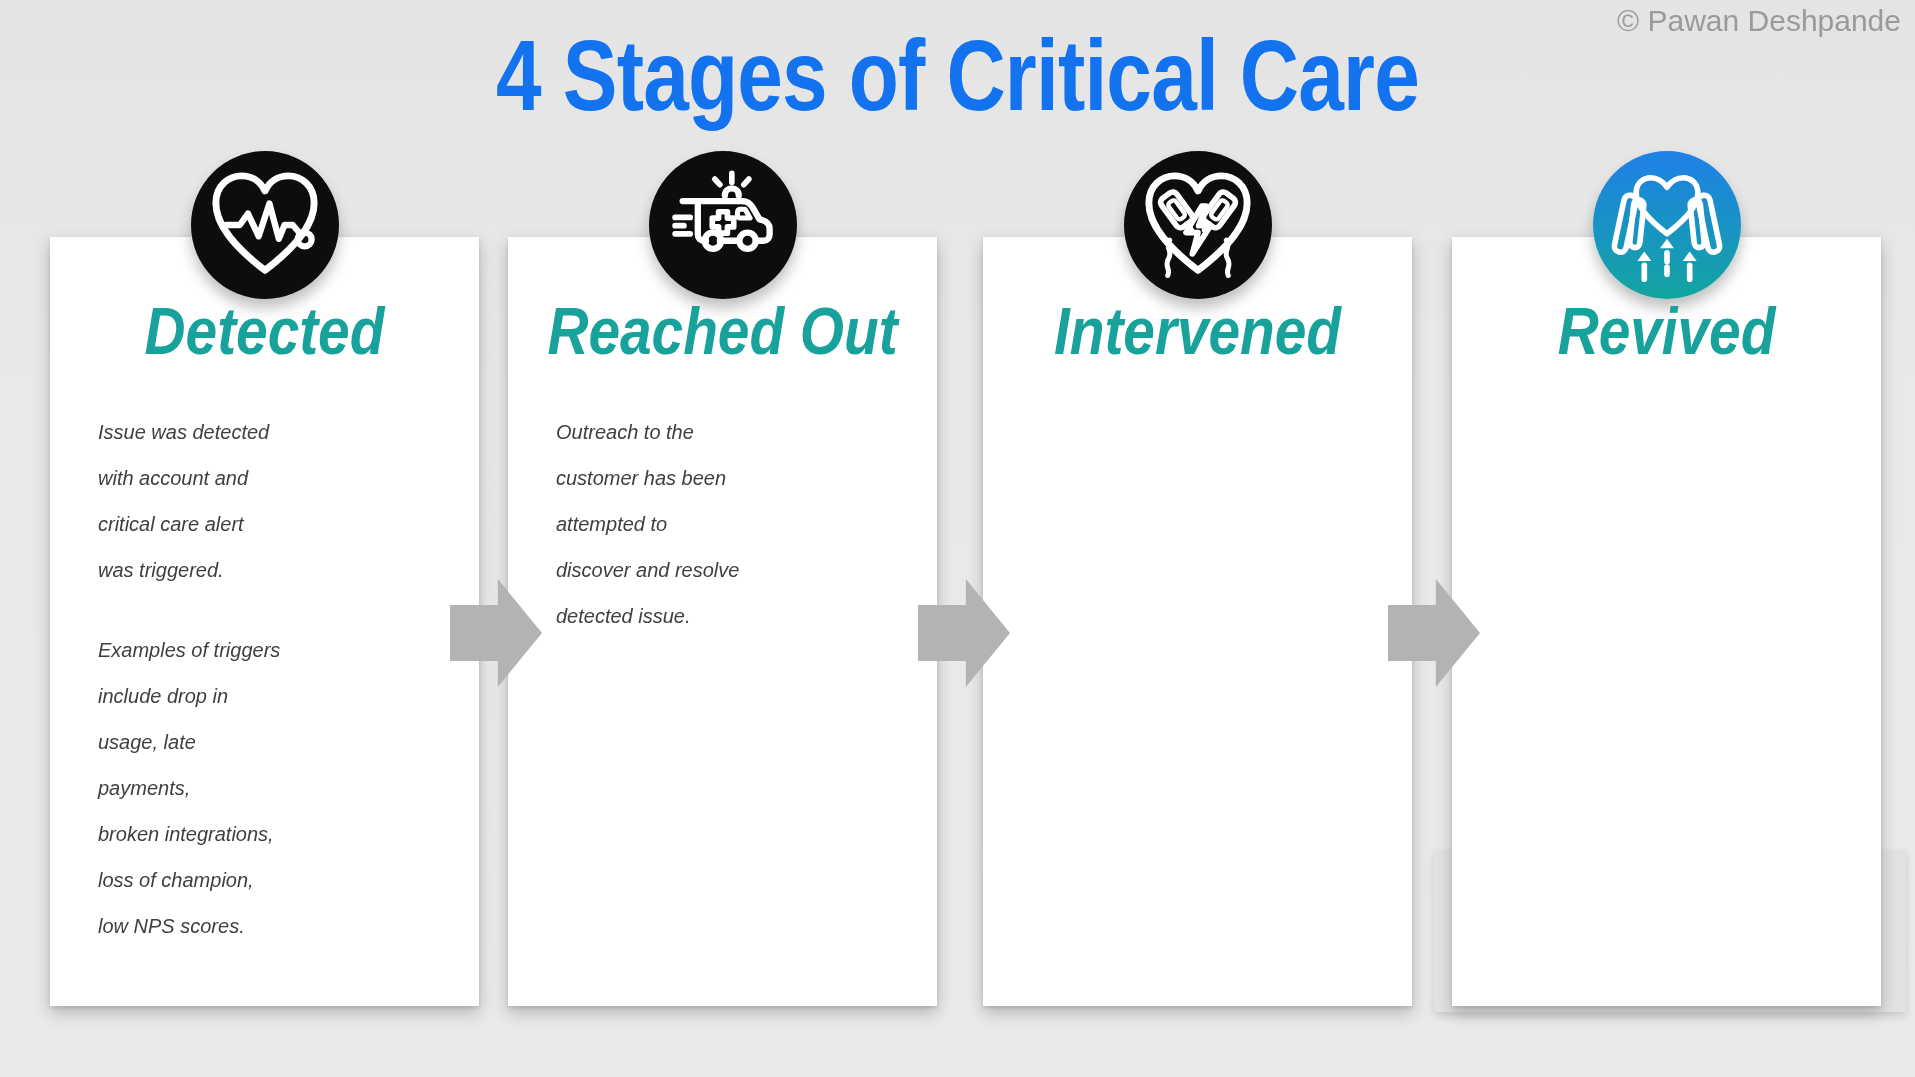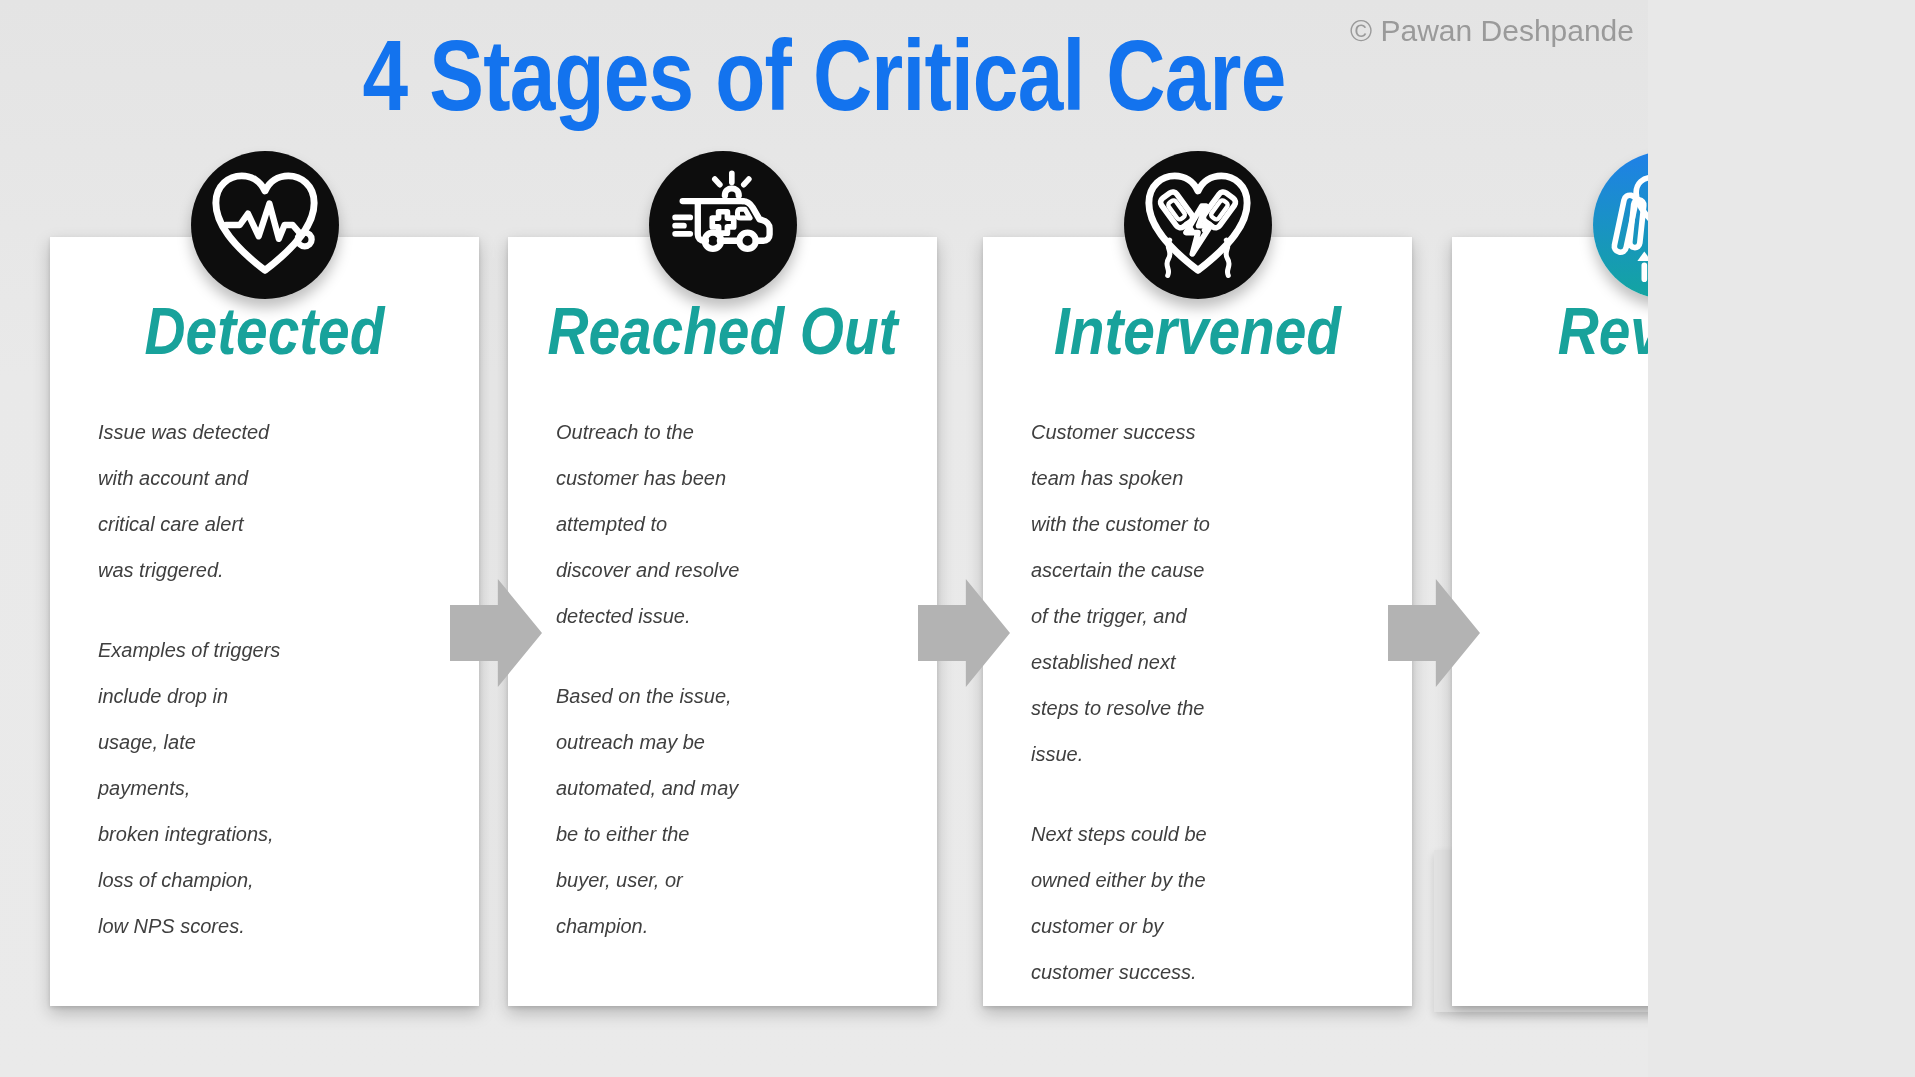--- a/index.html
+++ b/index.html
@@ -1,27 +1,27 @@
 <!DOCTYPE html>
 <html><head>
 <meta charset="utf-8">
 <style>
   html,body { margin:0; padding:0; background:#e8e8e8; }
   .canvas {
-    position:relative; width:1648px; height:1077px; overflow:hidden;
+    position:relative; width:1915px; height:1077px; overflow:hidden;
     background:linear-gradient(180deg,#e4e4e4 0%, #e9e9e9 35%, #eaeaea 100%);
     font-family:"Liberation Sans", sans-serif;
   }
   .main-title {
     position:absolute; top:20px; left:0; width:100%; text-align:center;
     font-size:100px; font-weight:bold; line-height:1.1; color:#1373ee;
     transform:scaleX(0.82); letter-spacing:-1px; white-space:nowrap;
   }
   .copyright {
-    position:absolute; top:14px; right:14px;
+    position:absolute; top:4px; right:14px;
     font-size:30px; color:#9a9a9a;
   }
   .card {
     position:absolute; top:237px; width:429px; height:769px; background:#ffffff;
     box-shadow:0 7px 16px rgba(0,0,0,0.22), 0 2px 4px rgba(0,0,0,0.12);
     z-index:2;
     font-style:italic;
   }
   .card-1 { left:50px; }
   .card-2 { left:508px; }
@@ -111,26 +111,20 @@
         <path d="M12 44 H24 M12 50.5 H19 M12 57 H24" stroke-width="4.5"></path>
       </svg>
     </div>
     <div class="stage-title">Reached Out</div>
     <div class="stage-body">
       <p>Outreach to the
 customer has been
 attempted to
 discover and resolve
 detected issue.</p>
-      <p>Based on the issue,
-outreach may be
-automated, and may
-be to either the
-buyer, user, or
-champion.</p>
     </div>
   </div>
 
   <div class="arrow arrow-2"></div>
 
   <div class="card card-3">
     <div class="icon-circle">
       <svg viewBox="0 0 100 100" fill="none" stroke="#fff" stroke-width="5" stroke-linecap="round" stroke-linejoin="round">
         <path d="M50 86 C24 66 11 49 11 32.5 C11 18.5 21.5 11 31.5 11 C39.5 11 46.5 15.5 50 23 C53.5 15.5 60.5 11 68.5 11 C78.5 11 89 18.5 89 32.5 C89 49 76 66 50 86 Z" stroke-width="5.5"></path>
         <path d="M53 35 L40.5 56 H50 L45.5 73 L60 50.5 H50.5 L56.5 35 Z" stroke-width="4.5"></path>
@@ -142,34 +136,20 @@
         <g transform="rotate(36 67 38)">
           <rect x="59.5" y="24" width="15" height="28" rx="4" stroke-width="4.5"></rect>
           <rect x="63.5" y="30" width="7" height="16" rx="2.5" stroke-width="3.5"></rect>
           <path d="M67 52 V58" stroke-width="4.5"></path>
         </g>
         <path d="M27.5 62 C23.5 68 30.5 71 26.5 77 C23 82.5 28.5 85 26 90" stroke-width="4"></path>
         <path d="M72.5 62 C76.5 68 69.5 71 73.5 77 C77 82.5 71.5 85 74 90" stroke-width="4"></path>
       </svg>
     </div>
     <div class="stage-title">Intervened</div>
-    <div class="stage-body">
-      <p>Customer success
-team has spoken
-with the customer to
-ascertain the cause
-of the trigger, and
-established next
-steps to resolve the
-issue.</p>
-      <p>Next steps could be
-owned either by the
-customer or by
-customer success.</p>
-    </div>
   </div>
 
   <div class="arrow arrow-3"></div>
 
   <div class="card card-4">
     <div class="icon-circle gradient">
       <svg viewBox="0 0 100 100" fill="none" stroke="#fff" stroke-width="4.5" stroke-linecap="round" stroke-linejoin="round">
         <rect x="12" y="26" width="9.5" height="46" rx="4.75" transform="rotate(12 16.75 49)"></rect>
         <rect x="22" y="30" width="8" height="38" rx="4" transform="rotate(6 26 49)"></rect>
         <rect x="78.5" y="26" width="9.5" height="46" rx="4.75" transform="rotate(-12 83.25 49)"></rect>

